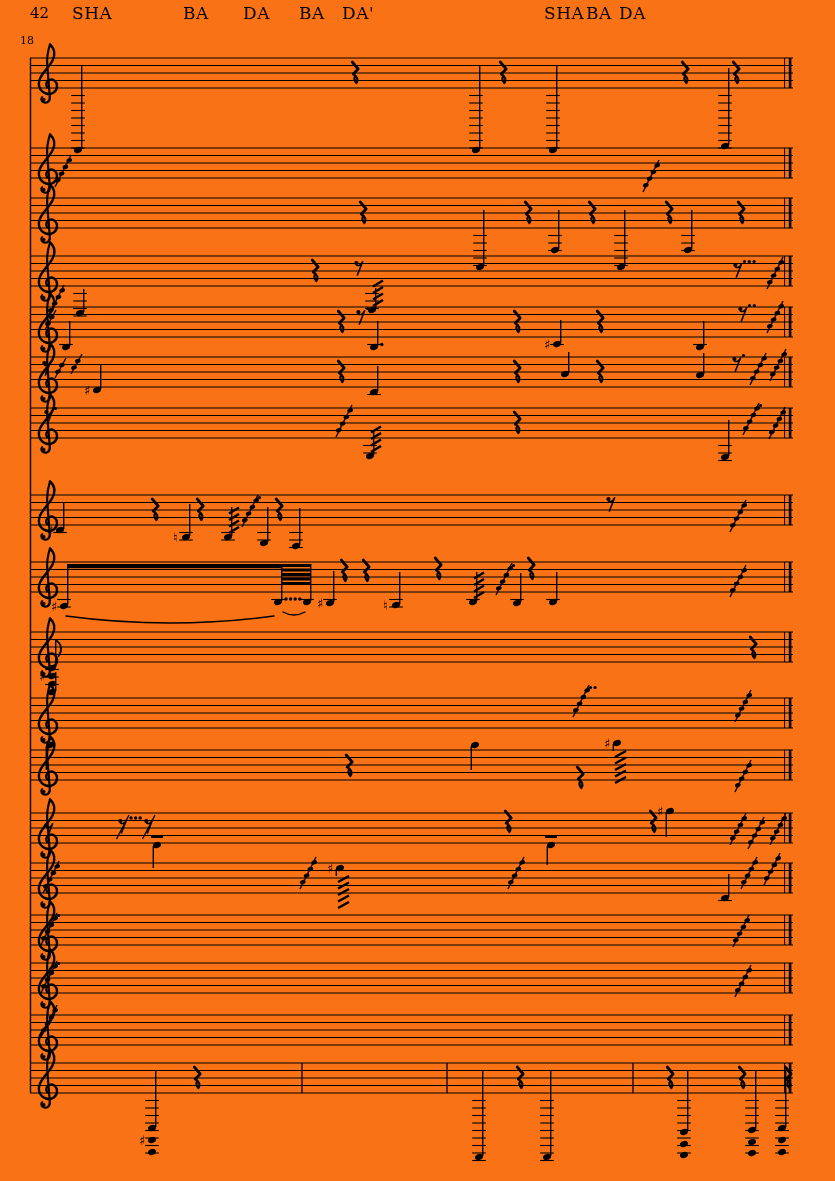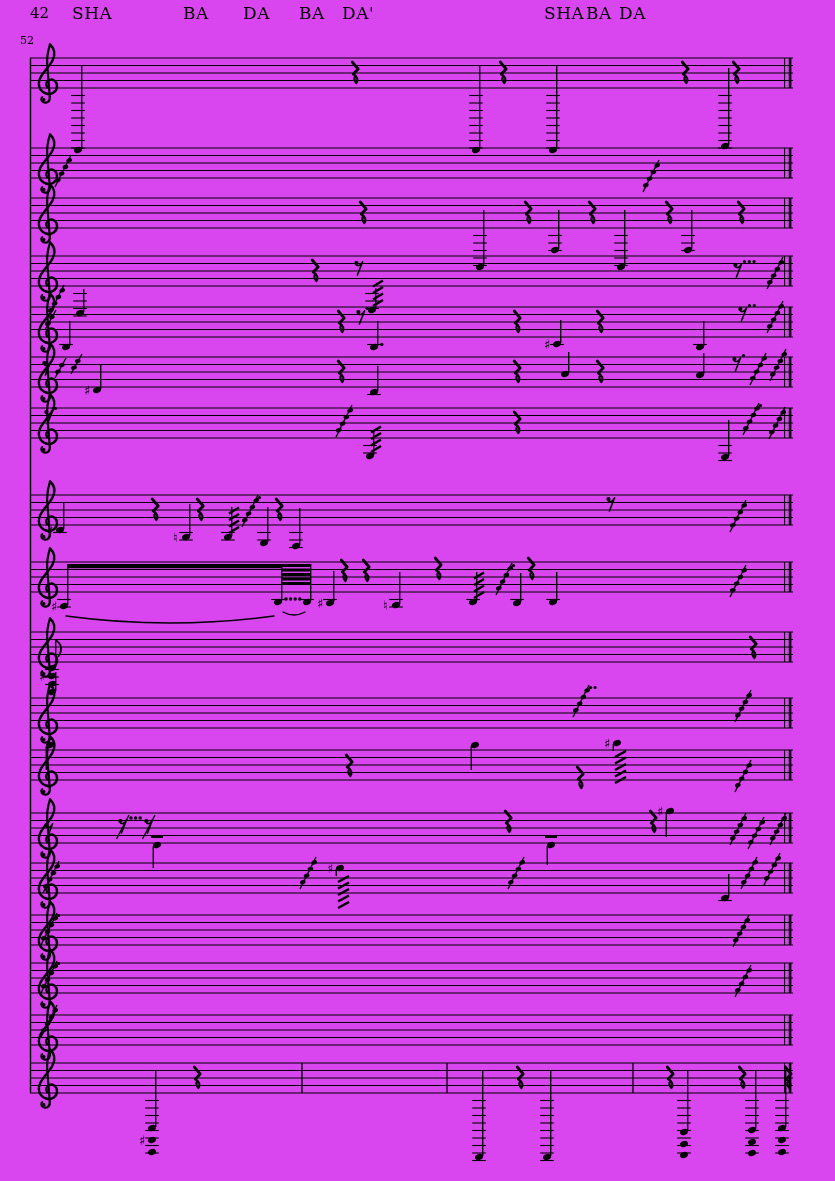--- a/index.html
+++ b/index.html
@@ -1,30 +1,30 @@
 <!DOCTYPE html>
 <html><head>
 <meta charset="utf-8">
 <style>
   html,body{margin:0;padding:0;background:#e8e8e8;}
-  .page{position:relative;width:835px;height:1181px;background:#d946ef;margin:0 auto;
+  .page{position:relative;width:835px;height:1181px;background:#f97316;margin:0 auto;
         font-family:"DejaVu Serif", serif; overflow:hidden;}
   .measure-num{position:absolute;color:#000;font-family:"DejaVu Serif",serif;}
   .measure-num.big{left:30px;top:4px;font-size:15px;}
   .measure-num.small{left:20px;top:34px;font-size:11px;}
   .lyric{position:absolute;top:3px;font-size:17px;color:#000;letter-spacing:0.5px;
          font-family:"DejaVu Serif",serif;white-space:pre;}
   svg{position:absolute;left:0;top:0;}
 </style>
 </head>
 <body>
 
 <div class="page">
   <div class="measure-num big">42</div>
-  <div class="measure-num small">52</div>
+  <div class="measure-num small">18</div>
   <div id="lyrics">
       <span class="lyric" style="left: 72px;">SHA</span>
       <span class="lyric" style="left: 183px;">BA</span>
       <span class="lyric" style="left: 243px;">DA</span>
       <span class="lyric" style="left: 299px;">BA</span>
       <span class="lyric" style="left: 342px;">DA'</span>
       <span class="lyric" style="left: 544px;">SHA</span>
       <span class="lyric" style="left: 586px;">BA</span>
       <span class="lyric" style="left: 619px;">DA</span>
     </div>

